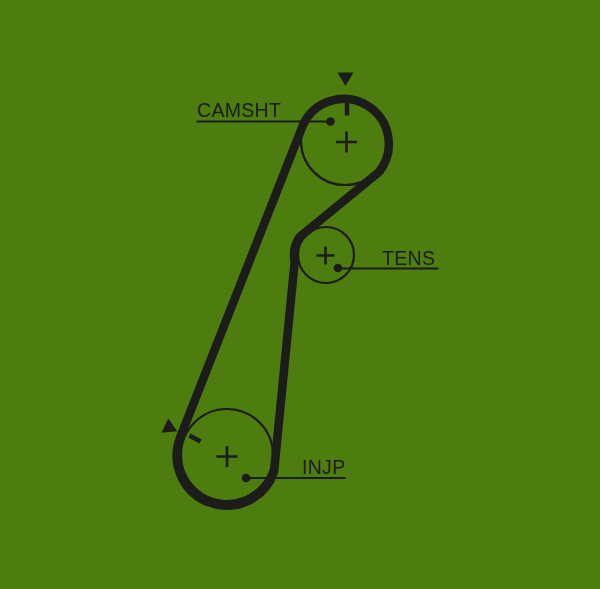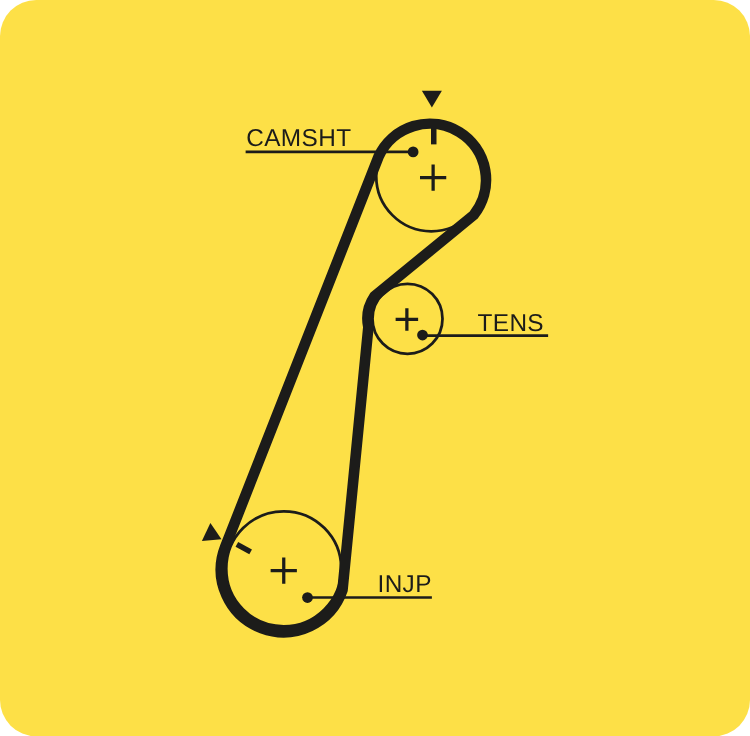--- a/index.html
+++ b/index.html
@@ -4,24 +4,23 @@
 <style>
   html, body {
     margin: 0;
     padding: 0;
     background: #ffffff;
   }
   .canvas {
     position: relative;
     width: 600px;
     height: 589px;
-    background: #fde047;
+    background: #4d7c0f;
     overflow: hidden;
     font-family: "Liberation Sans", sans-serif;
-    border-radius: 29px;
   }
   .canvas svg {
     position: absolute;
     left: 0;
     top: 0;
     width: 600px;
     height: 589px;
     display: block;
   }
   .diagram-label {

